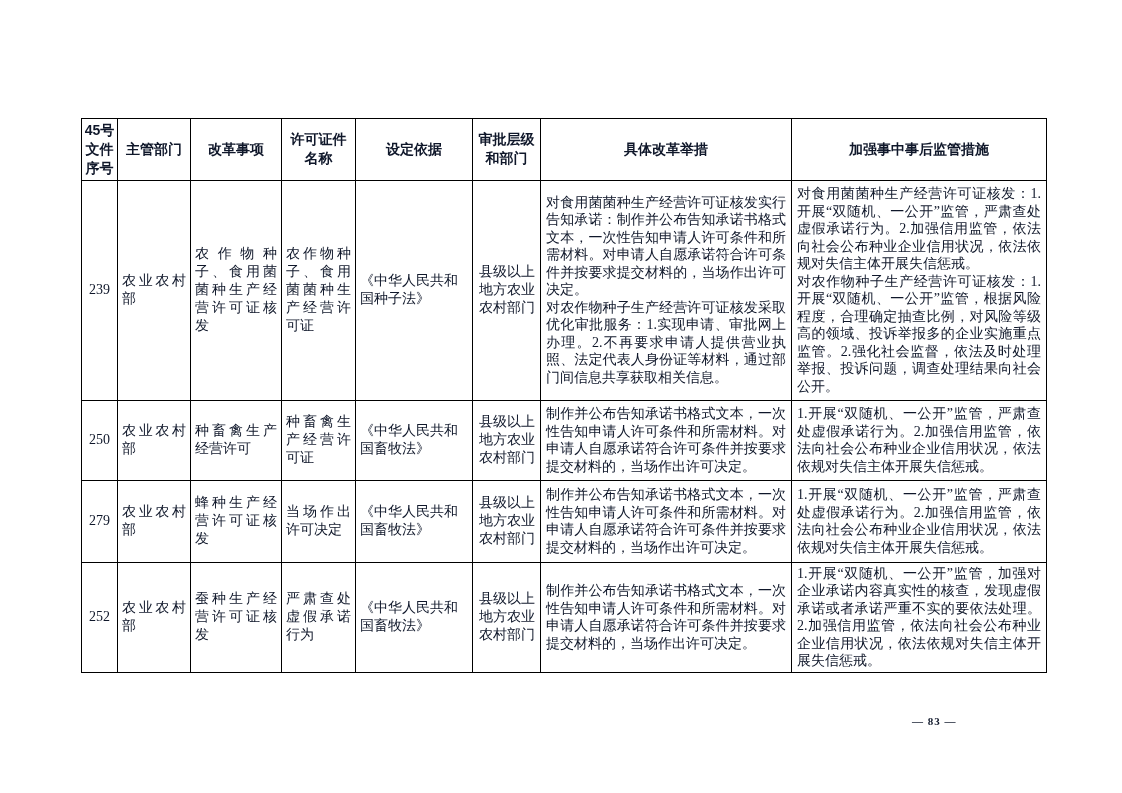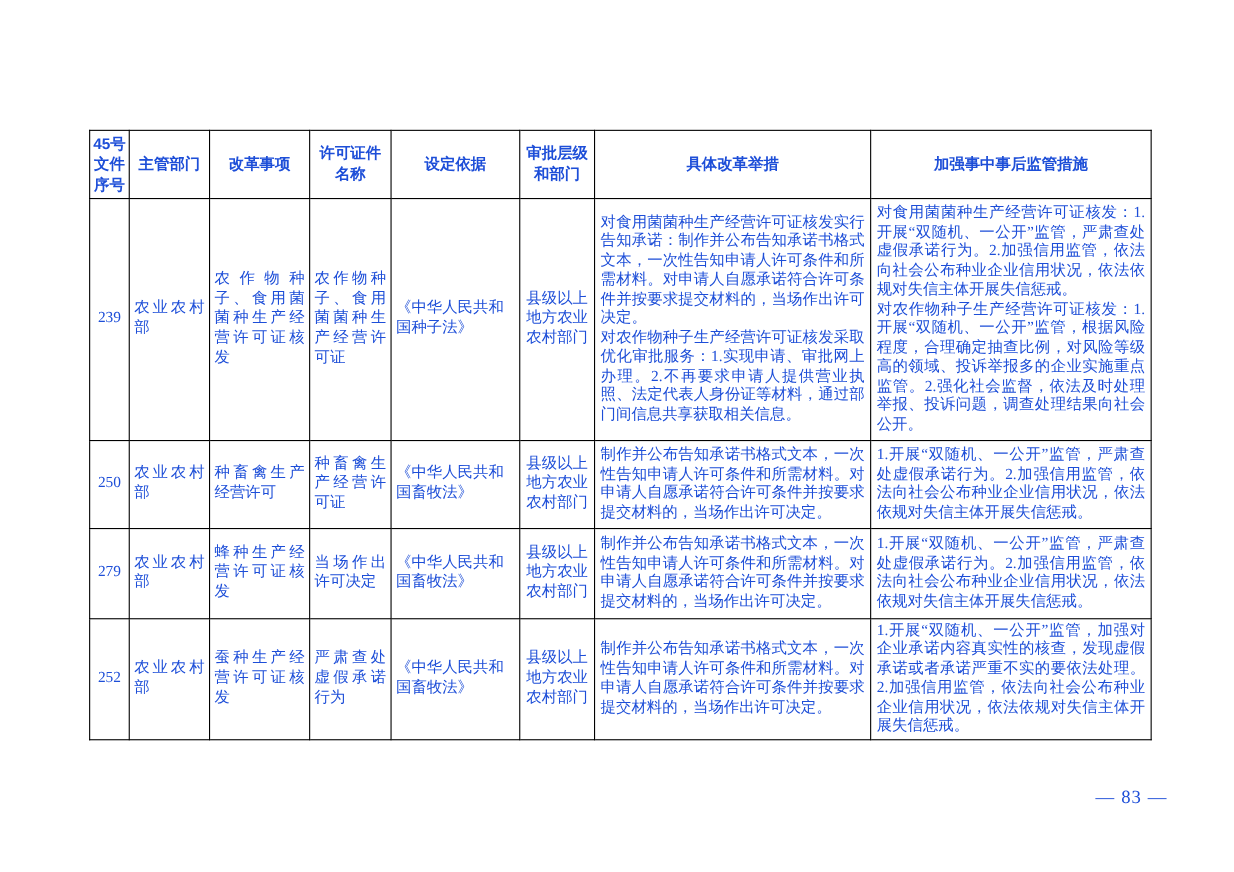--- a/index.html
+++ b/index.html
@@ -1,20 +1,20 @@
 <!DOCTYPE html>
 <html><head>
 <meta charset="utf-8">
 <style>
   html,body { margin:0; padding:0; background:#ffffff; }
   .page {
     position:relative;
     width:1122px; height:793px;
     background:#ffffff;
-    color:#1d4ed8;
+    color:#0f172a;
     font-family:"Liberation Serif","DejaVu Serif",serif;
     overflow:hidden;
   }
   table.doc {
     position:absolute;
     left:81px; top:118px;
     width:965px;
     border-collapse:collapse;
     table-layout:fixed;
   }
@@ -39,29 +39,30 @@
   .doc tr.hdr     { height:60px; }
   .doc tr.r0      { height:220px; }
   .doc tr.r1      { height:80px; }
   .doc tr.r2      { height:82px; }
   .doc tr.r3      { height:103px; }
   td.serial { text-align:center; padding:2px 1px; }
   td.dept   { text-align:justify; text-justify:inter-character; }
   td.item   { text-align:justify; text-justify:inter-character; }
   td.cert   { text-align:justify; text-justify:inter-character; }
   td.basis  { text-align:left; }
-  td.level  { text-align:center; padding:2px 5px;font-family:Liberation Mono, monospace; }
+  td.level  { text-align:right; padding:2px 5px;font-family:Liberation Mono, monospace; }
   td.long   { text-align:justify; text-justify:inter-character; line-height:1.25; padding:2px 5px; }
   td.long p { margin:0; }
   .page-number {
     position:absolute;
-    left:996px; top:715px;
-    font-size:17px;
+    left:912px; top:715px;
+    font-size:11px;
     letter-spacing:1px;
     white-space:nowrap;
+    font-weight:bold;
   }
 </style>
 </head>
 <body>
 
 <div class="page">
 
   <table class="doc">
     <colgroup>
       <col style="width:36px">

